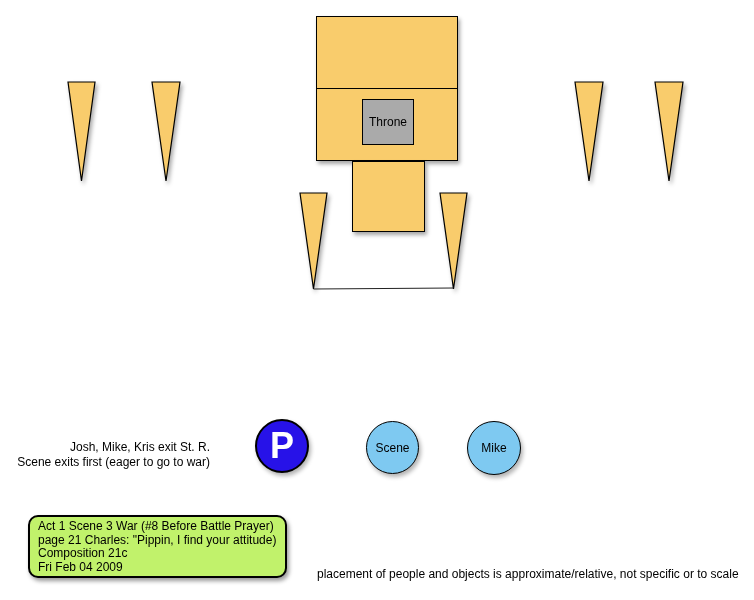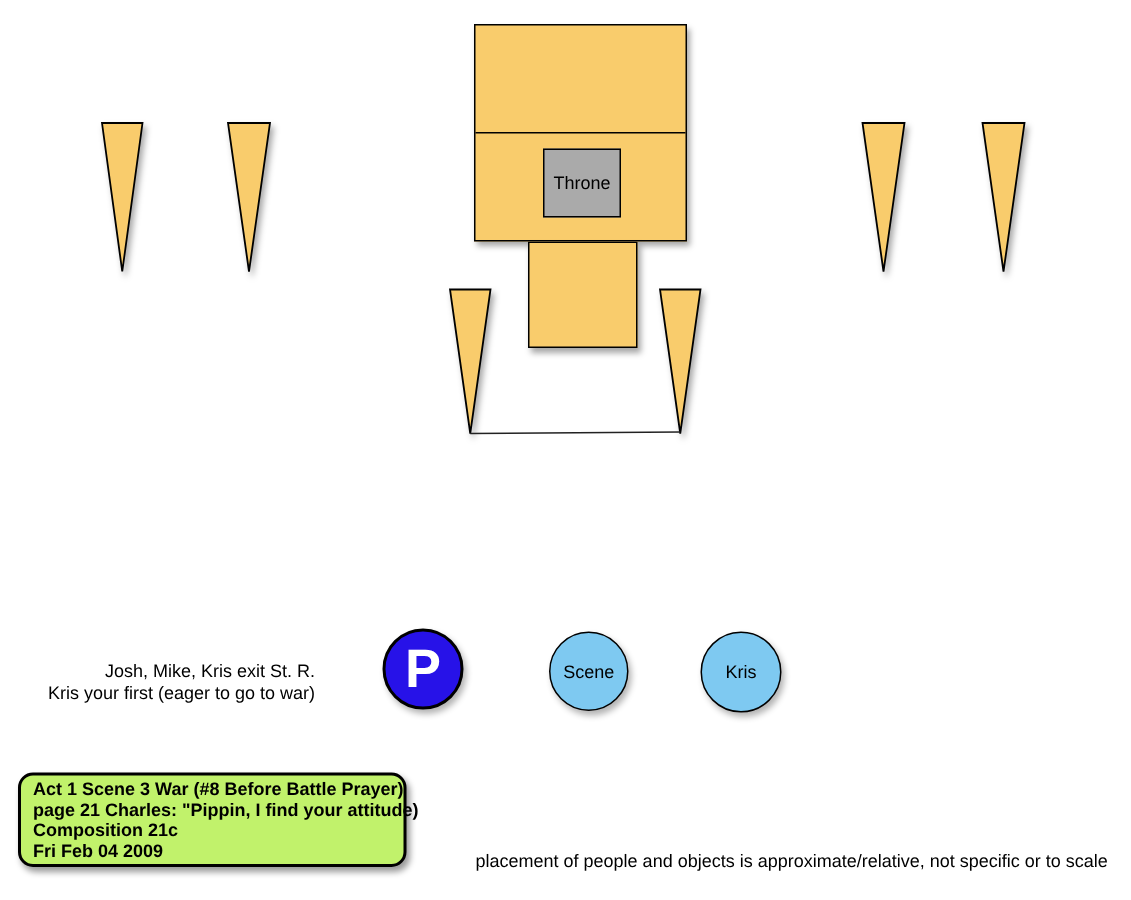--- a/index.html
+++ b/index.html
@@ -67,30 +67,29 @@
   #person-mike { left: 366px; top: 421px; width: 53px; height: 53px; background: #7EC9F1; }
   #person-kris { left: 467px; top: 421px; width: 54px; height: 54px; background: #7EC9F1; }
   
   #exit-note {
     position: absolute; left: 5px; top: 440px; width: 205px;
     text-align: right;
     font-size: 12px; line-height: 15px;
     white-space: nowrap;
   }
   #scene-info-box {
-    position: absolute; left: 12px; top: 515px; width: 259px; height: 63px;
+    position: absolute; left: 28px; top: 515px; width: 259px; height: 63px;
     background: #C1F26B;
     border: 2px solid #000000;
     border-radius: 10px;
     box-sizing: border-box;
     padding: 3px 8px;
     font-size: 12px; line-height: 13.5px;
     box-shadow: 2px 3px 4px rgba(0,0,0,0.4);
     white-space: nowrap;
-    font-weight: bold;
   }
   #footer-note {
     position: absolute; left: 317px; top: 567px; width: 430px;
     font-size: 12px;
     white-space: nowrap;
   }
 </style>
 </head>
 <body>
 
@@ -114,26 +113,26 @@
     <span>Throne</span>
   </div>
 
   <div id="exit-marker" class="person">
     <span>P</span>
   </div>
   <div id="person-mike" class="person">
     <span>Scene</span>
   </div>
   <div id="person-kris" class="person">
-    <span>Kris</span>
+    <span>Mike</span>
   </div>
 
   <div id="exit-note">
     <div>Josh, Mike, Kris exit St. R.</div>
-    <div>Kris your first (eager to go to war)</div>
+    <div>Scene exits first (eager to go to war)</div>
   </div>
 
   <div id="scene-info-box">
     <div>Act 1 Scene 3 War (#8 Before Battle Prayer)</div>
     <div>page 21 Charles: "Pippin, I find your attitude)</div>
     <div>Composition 21c</div>
     <div>Fri Feb 04 2009</div>
   </div>
 
   <div id="footer-note">placement of people and objects is approximate/relative, not specific or to scale</div>

